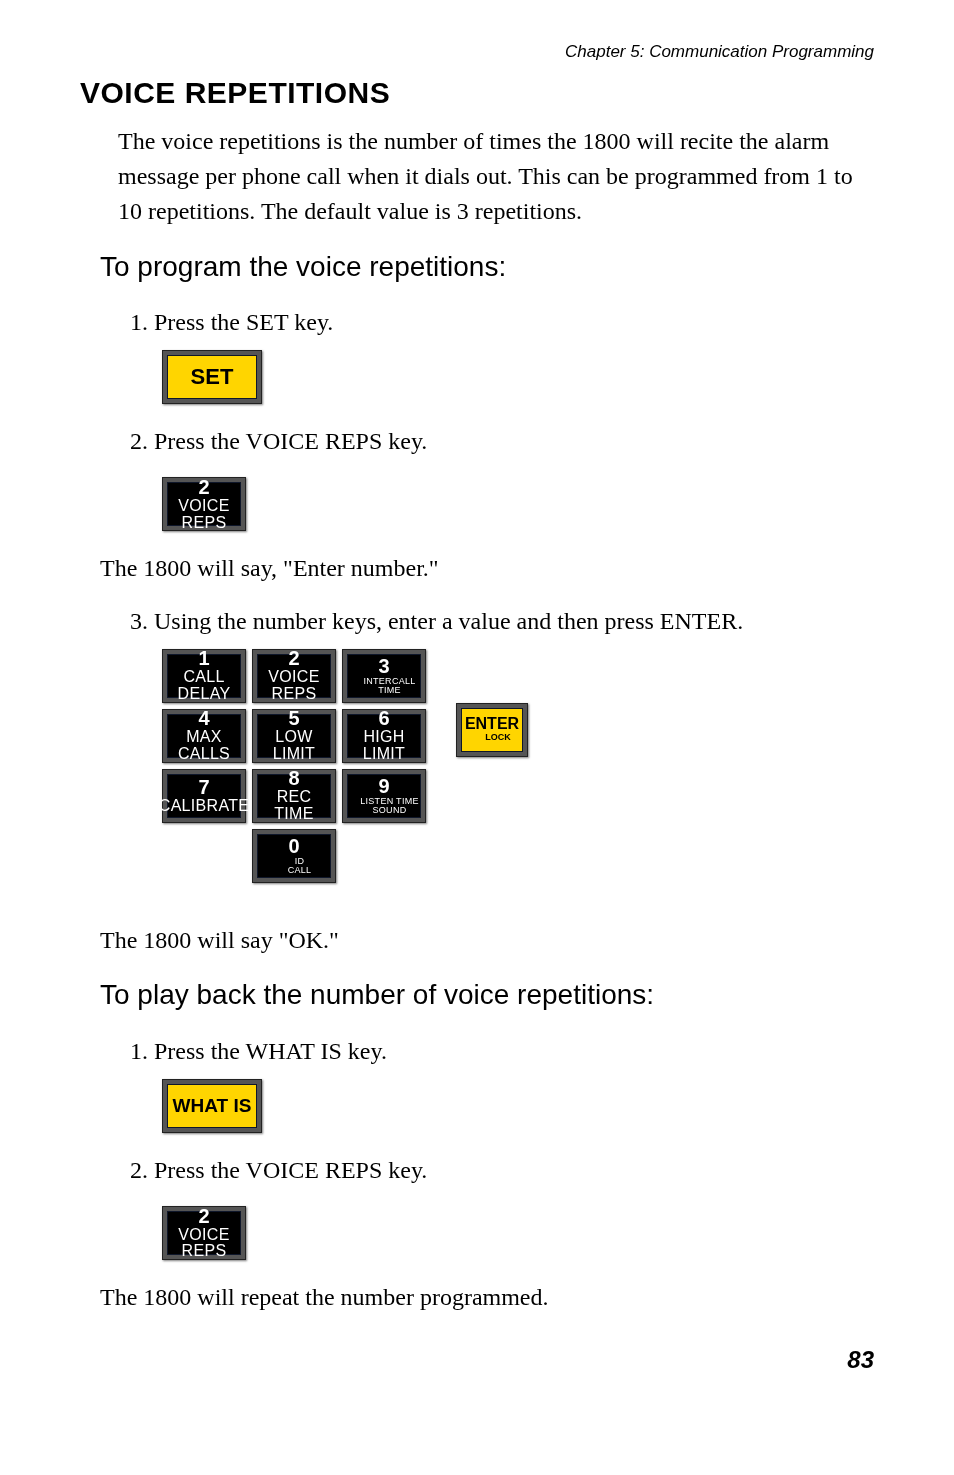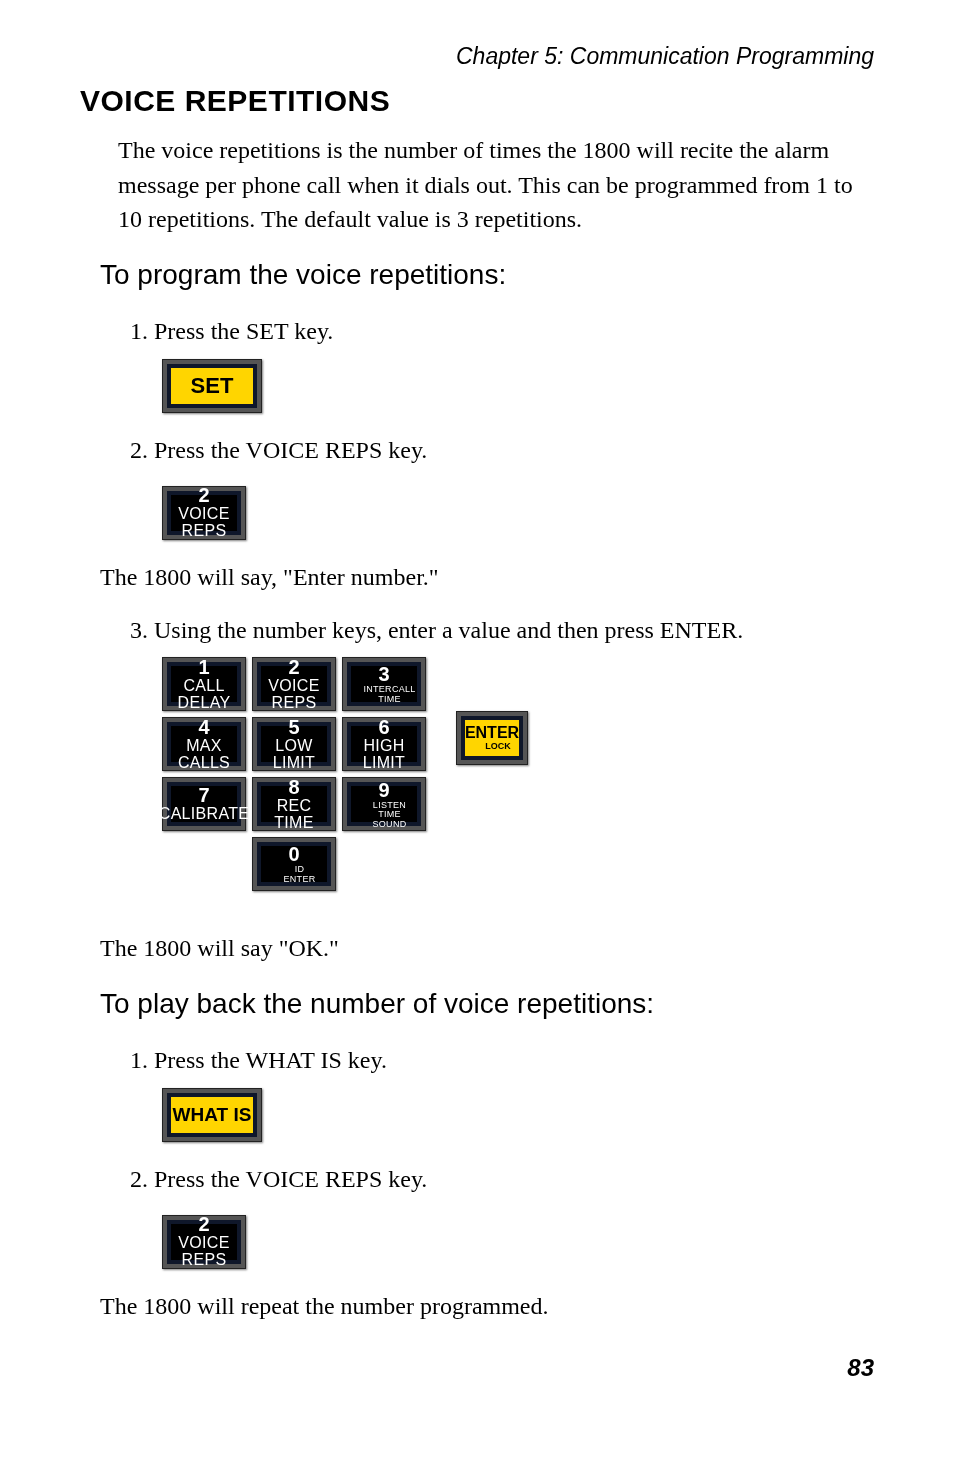--- a/index.html
+++ b/index.html
@@ -10,21 +10,21 @@
     line-height: 1.45;
     color: #000;
     background: #fff;
     width: 954px;
     box-sizing: border-box;
   }
   .chapter-header {
     text-align: right;
     font-style: italic;
     font-family: Arial, Helvetica, sans-serif;
-    font-size: 23px;
+    font-size: 17px;
     margin-bottom: 6px;
   }
   .section-title {
     font-family: Arial, Helvetica, sans-serif;
     font-weight: 900;
     font-size: 30px;
     letter-spacing: 0.5px;
     margin-bottom: 10px;
   }
   .intro-para {
@@ -64,21 +64,21 @@
     box-shadow: 1px 1px 2px rgba(0,0,0,0.5);
   }
   .key-face {
     display: flex;
     flex-direction: column;
     align-items: center;
     justify-content: center;
     font-family: Arial, Helvetica, sans-serif;
     font-weight: bold;
     line-height: 1.05;
-    border: 4px solid #0f172a;
+    border: 1px solid #0f172a;
     box-sizing: border-box;
   }
   .yellow-key {
     background: #ffd500;
     color: #000;
     width: 90px;
     height: 44px;
     font-size: 22px;
   }
   .yellow-key-small {
@@ -223,21 +223,21 @@
             <span class="lbl">LISTEN TIME
 SOUND</span>
           </div>
         </div>
     </div>
     <div class="keypad-row row-center">
       <div class="key-btn">
           <div class="key-face black-key wide-text">
             <span class="num">0</span>
             <span class="lbl">ID
-ENTER</span>
+CALL</span>
           </div>
         </div>
     </div>
   </div>
   <div style="margin-top:54px;">
     <div class="key-btn">
       <div class="key-face enter-key">
         <span class="num">ENTER</span>
         <span class="lbl">LOCK</span>
       </div>

